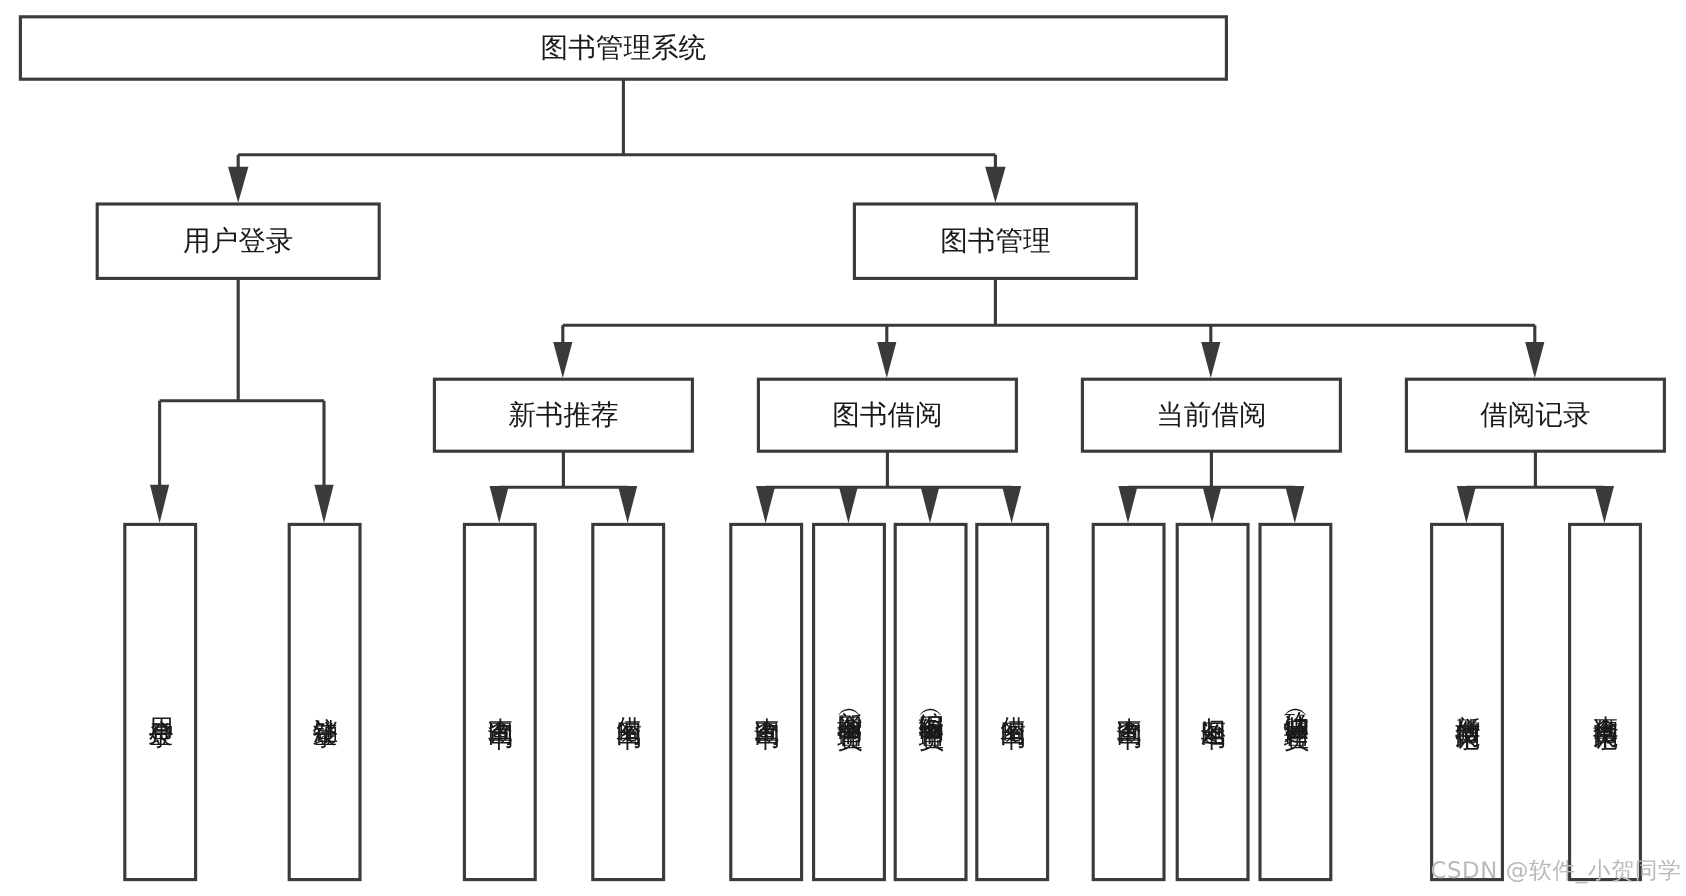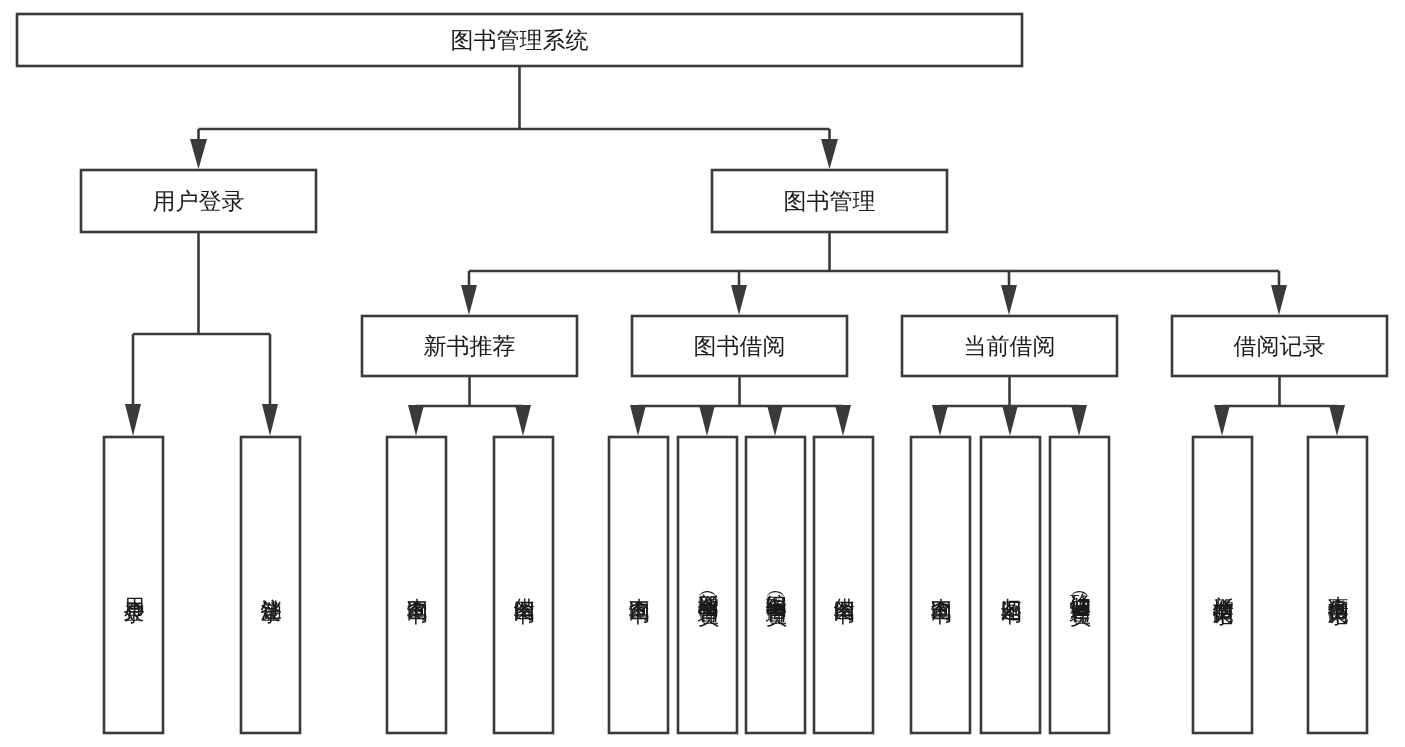--- a/index.html
+++ b/index.html
@@ -222,14 +222,15 @@
   <div class="leaf-label" style="left:746px; top:437px; width:59px; height:296px;">编辑图书（管理员）</div>
   <div class="leaf-label" style="left:814px; top:437px; width:59px; height:296px;">借阅图书</div>
 
   <div class="leaf-label" style="left:911px; top:437px; width:59px; height:296px;">查询图书</div>
   <div class="leaf-label" style="left:981px; top:437px; width:59px; height:296px;">归还图书</div>
   <div class="leaf-label" style="left:1050px; top:437px; width:59px; height:296px;">确认归还（管理员）</div>
 
   <div class="leaf-label" style="left:1193px; top:437px; width:59px; height:296px;">新增借阅记录</div>
   <div class="leaf-label" style="left:1308px; top:437px; width:59px; height:296px;">查询借阅记录</div>
 
+  <div class="watermark" style="left:1192px; top:713px;">CSDN @软件_小贺同学</div>
 
 </div>
 
 </body></html>

